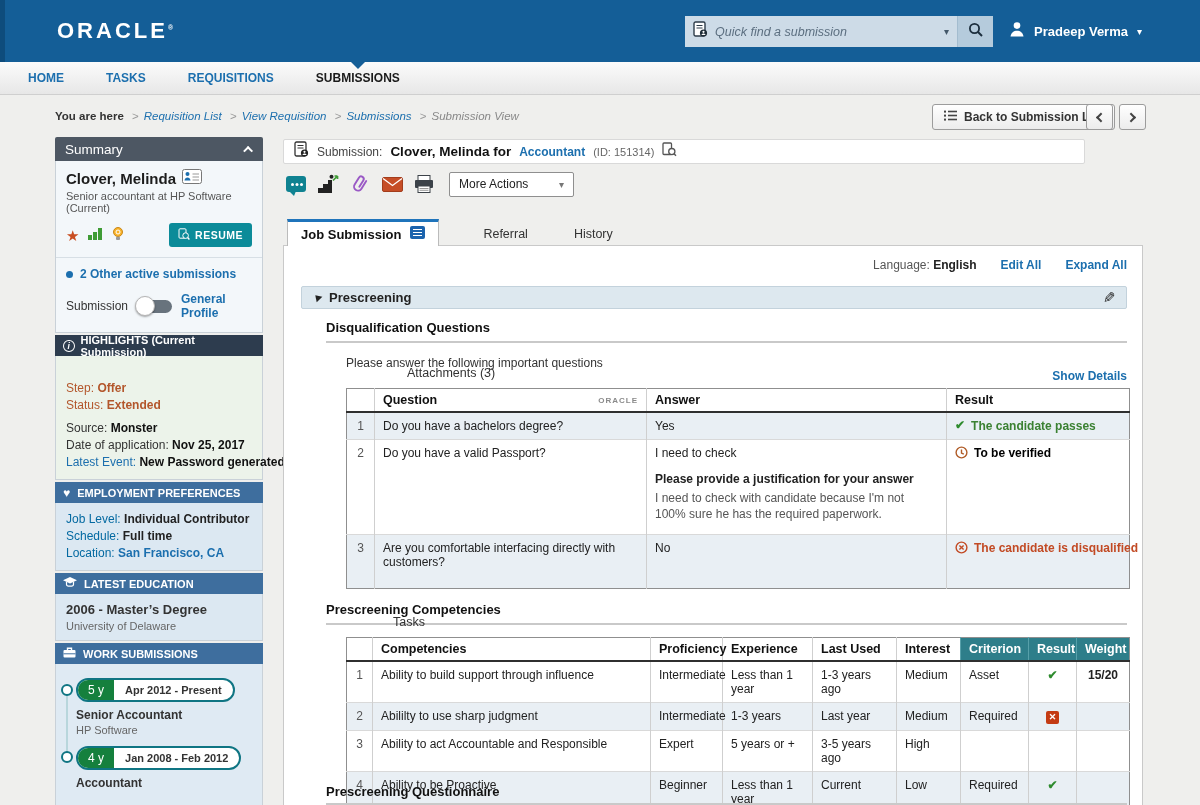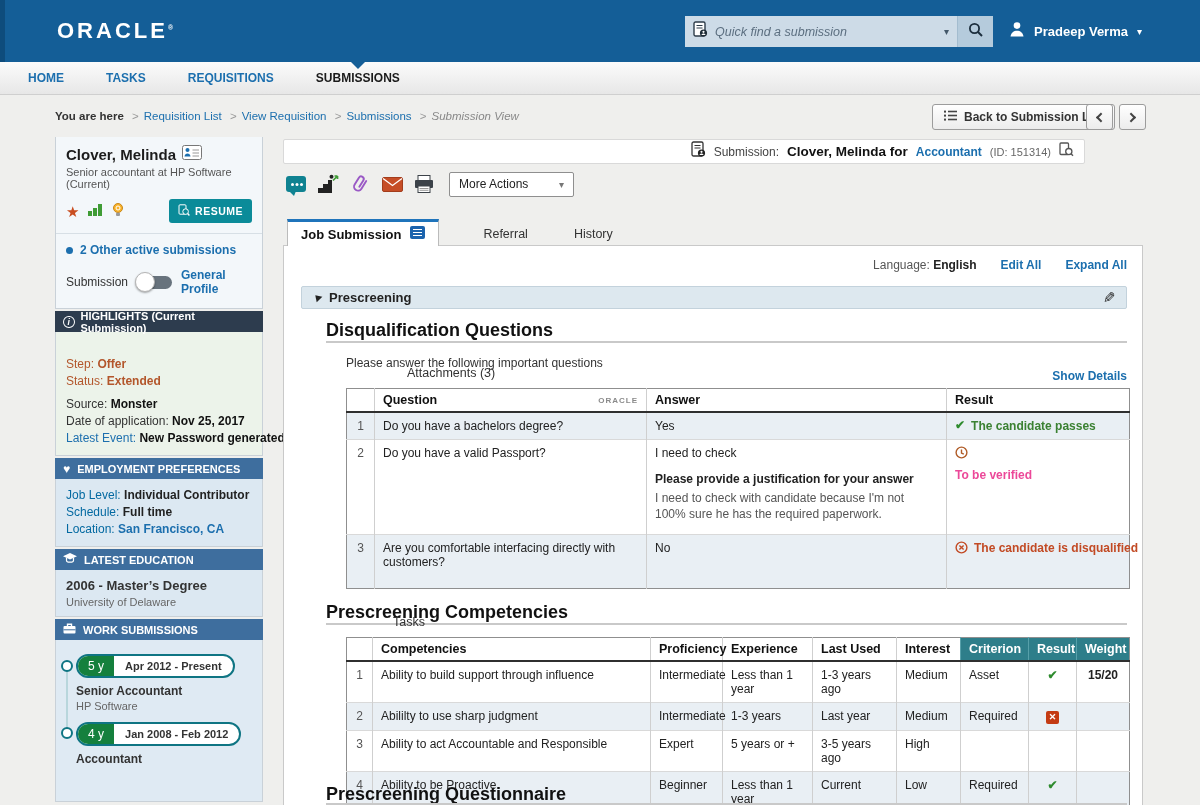--- a/index.html
+++ b/index.html
@@ -25,21 +25,21 @@
   
   .nav { position:absolute; top:62px; left:0; width:1200px; height:33px; background:linear-gradient(#fbfbfb,#e7e7e7); border-bottom:1px solid #cfcfcf; display:flex; padding-left:28px; gap:42px; }
   .nav-item { font-size:12px; font-weight:bold; color:#1c6fae; line-height:33px; cursor:pointer; position:relative; }
   .nav-item.active { color:#1b1b1b; }
   .nav-item.active::before { content:""; position:absolute; top:0; left:50%; margin-left:-7px; border-left:7px solid transparent; border-right:7px solid transparent; border-top:7px solid #145e97; }
 
   
   .crumbs { position:absolute; top:110px; left:55px; font-size:11.5px; color:#444; }
   .crumbs .pfx { font-weight:bold; color:#333; }
   .crumbs .sep { color:#999; margin:0 5px; }
-  .crumbs a { color:#1c6fae; text-decoration:none; cursor:pointer; }
+  .crumbs a { color:#1c6fae; font-style:italic; text-decoration:none; cursor:pointer; }
   .crumbs .cur { color:#888; font-style:italic; }
   .btn { background:linear-gradient(#ffffff,#ececec); border:1px solid #9c9c9c; border-radius:3px; color:#333; cursor:pointer; }
   .back-btn { position:absolute; top:104px; left:932px; height:26px; display:flex; align-items:center; gap:7px; padding:0 11px; font-size:12px; font-weight:bold; }
   .pager-btn { position:absolute; top:104px; width:27px; height:26px; display:flex; align-items:center; justify-content:center; }
   .chev { width:7px; height:7px; border-top:2px solid #444; border-left:2px solid #444; }
   .chev.left  { transform:rotate(-45deg) translate(1px,1px); }
   .chev.right { transform:rotate(135deg) translate(1px,1px); }
 
   
   .sidebar { position:absolute; left:55px; top:137px; width:208px; }
@@ -89,21 +89,21 @@
   .tl-line { position:absolute; left:10px; top:28px; width:2px; height:66px; background:#b8d6dc; }
   .tl-dot { position:absolute; left:5px; width:12px; height:12px; background:#fff; border:2px solid #0f7583; border-radius:50%; }
   .job { margin-left:20px; margin-bottom:10px; }
   .pill { display:inline-flex; height:24px; border:2px solid #0f7583; border-radius:13px; overflow:hidden; background:#fff; cursor:pointer; }
   .pill .yrs { background:#15803d; color:#fff; font-size:12px; font-weight:normal; display:flex; align-items:center; padding:0 10px; }
   .pill .rng { font-size:11px; font-weight:bold; color:#333; display:flex; align-items:center; padding:0 11px; }
   .job .role { font-size:12px; font-weight:bold; color:#333; margin-top:6px; }
   .job .comp { font-size:11px; color:#666; margin-top:2px; }
 
   
-  .title-bar { position:absolute; left:283px; top:139px; width:802px; height:25px; background:#fff; border:1px solid #d9d9d9; border-radius:2px; display:flex; align-items:center; gap:8px; padding:0 10px;justify-content:flex-end; }
+  .title-bar { position:absolute; left:283px; top:139px; width:802px; height:25px; background:#fff; border:1px solid #d9d9d9; border-radius:2px; display:flex; align-items:center; gap:8px; padding:0 10px; }
   .title-bar .tlab { font-size:12px; color:#444; }
   .title-bar .tname { font-size:13.5px; font-weight:bold; color:#111; }
   .title-bar .tjob { font-size:12px; font-weight:bold; color:#1c6fae; cursor:pointer; }
   .title-bar .tid { font-size:11px; color:#666; }
 
   .action-row { position:absolute; left:285px; top:171px; height:26px; display:flex; align-items:center; gap:10px; }
   .aicon { width:22px; display:flex; align-items:center; justify-content:center; cursor:pointer; }
   .chat-ic { position:relative; width:20px; height:16px; background:#0f8291; border-radius:3px; }
   .chat-ic i { position:absolute; left:4.5px; top:6.5px; width:3px; height:3px; border-radius:50%; background:#fff; box-shadow:4.5px 0 #fff, 9px 0 #fff; }
   .chat-ic::after { content:""; position:absolute; left:3px; bottom:-4px; border-left:5px solid transparent; border-right:2px solid transparent; border-top:5px solid #0f8291; }
@@ -119,38 +119,38 @@
   .lang-row { position:absolute; top:12px; right:15px; display:flex; gap:24px; align-items:flex-end; font-size:12px; }
   .lang-row .llab { color:#555; }
   .lang-row .lval { font-weight:bold; color:#222; }
   .plink { color:#1c6fae; font-weight:bold; font-size:12px; text-decoration:none; cursor:pointer; }
 
   .ps-bar { position:absolute; top:40px; left:17px; width:826px; height:23px; background:#dde8ef; border:1px solid #c3d2dc; border-radius:2px; display:flex; align-items:center; gap:9px; padding:0 10px; }
   .tri { width:0; height:0; border:4.5px solid transparent; border-bottom:6px solid #222; transform:rotate(-45deg); margin-top:-3px; cursor:pointer; }
   .ps-bar .pstitle { font-size:13px; font-weight:bold; color:#222; }
   .pencil { margin-left:auto; font-size:15px; color:#222; transform:scaleX(-1); cursor:pointer; line-height:1; }
 
-  .h-sec { position:absolute; left:42px; font-size:18px; font-weight:bold; color:#111; }
+  .h-sec { position:absolute; left:42px; font-size:13px; font-weight:bold; color:#111; }
   .h-line { position:absolute; left:42px; right:15px; height:2px; background:#c9c9c9; }
   .intro { position:absolute; left:62px; top:110px; font-size:12px; color:#333; }
   .show-details { position:absolute; right:15px; top:123px; }
 
   table.grid { border-collapse:collapse; table-layout:fixed; background:#fff; border:1px solid #8f8f8f; }
   table.grid th { background:#fff; font-size:12.5px; font-weight:bold; color:#111; text-align:left; padding:4px 8px; border-bottom:2px solid #2f2f2f; border-left:1px solid #cfcfcf; }
   table.grid th:first-child { border-left:none; }
   table.grid td { font-size:12px; color:#222; vertical-align:top; padding:6px 8px; border-left:1px solid #cfcfcf; border-top:1px solid #d9d9d9; }
   table.grid td:first-child { border-left:none; text-align:center; color:#555; }
   table.grid tr.alt td { background:#e9eff4; }
   .t1 { position:absolute; left:62px; top:142px; width:783px; }
   .t2 { position:absolute; left:62px; top:391px; width:783px; }
   .qh { display:flex; align-items:center; }
   .wmark { margin-left:auto; font-size:8px; color:#8a8a8a; letter-spacing:1px; font-weight:bold; }
   .res { display:flex; align-items:flex-start; gap:6px; font-size:12px; font-weight:bold; white-space:nowrap; }
   .res.pass { color:#3b8132; }
-  .res.verify { color:#ec4899;flex-direction:column; }
+  .res.verify { color:#000000; }
   .res.disq { color:#c24a24; }
   .res .ck { color:#2e8b2e; font-size:12px; line-height:13px; }
   .ans-note-title { font-weight:bold; margin-top:12px; }
   .ans-note { color:#555; margin-top:4px; line-height:16px; }
 
   table.grid th.teal { background:#2e7e8a; color:#fff; border-left:1px solid #57a0aa; border-bottom:2px solid #2f2f2f; }
   .td-c { text-align:center; }
   .crit { color:#1c6fae; font-size:11.5px; cursor:pointer; }
   .failbox { display:inline-block; width:13px; height:13px; background:#c43b13; border-radius:2px; color:#fff; font-size:9px; font-weight:bold; text-align:center; line-height:13px; }
   .weight { font-weight:bold; color:#222; }
@@ -233,20 +233,24 @@
     <span>Back to Submission List</span>
   </div>
   <div class="btn pager-btn" style="left:1086px;">
       <span class="chev left"></span>
     </div>
   <div class="btn pager-btn" style="left:1119px;">
       <span class="chev right"></span>
     </div>
 
   <div class="sidebar">
+    <div class="sb-header">
+      <span>Summary</span>
+      <span class="sb-chevup"></span>
+    </div>
 
     <div class="sb-card">
       <div class="cand-name">
         <span>Clover, Melinda</span>
         <span>
           <svg width="20" height="15" viewBox="0 0 20 15">
               <rect x="0.5" y="0.5" width="19" height="14" rx="2" fill="#fff" stroke="#777"></rect>
               <circle cx="5.5" cy="5" r="2" fill="#1c6fae"></circle>
               <path d="M2.5 11.5c.2-2 1.5-3 3-3s2.8 1 3 3z" fill="#1c6fae"></path>
               <line x1="10.5" y1="5" x2="17" y2="5" stroke="#999"></line>

